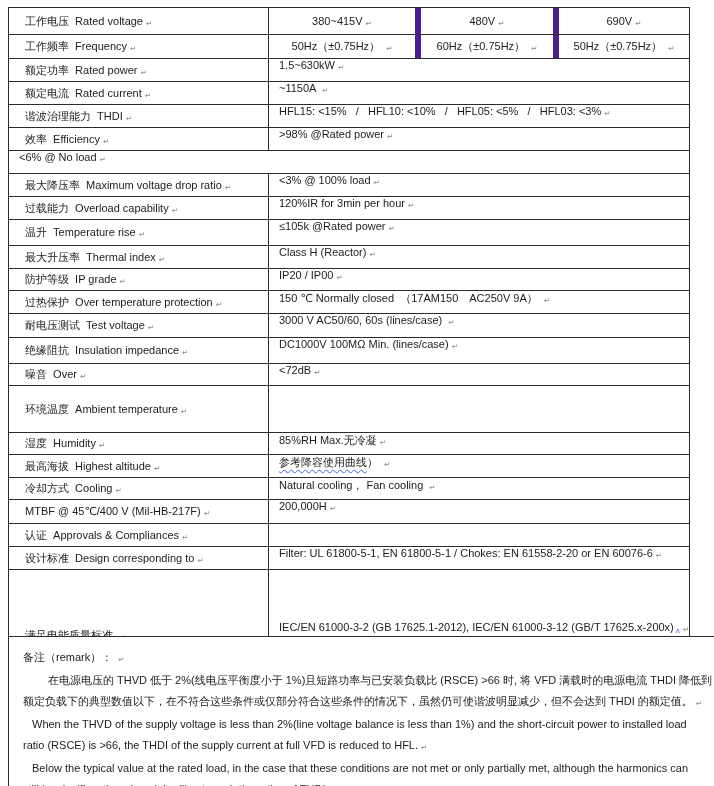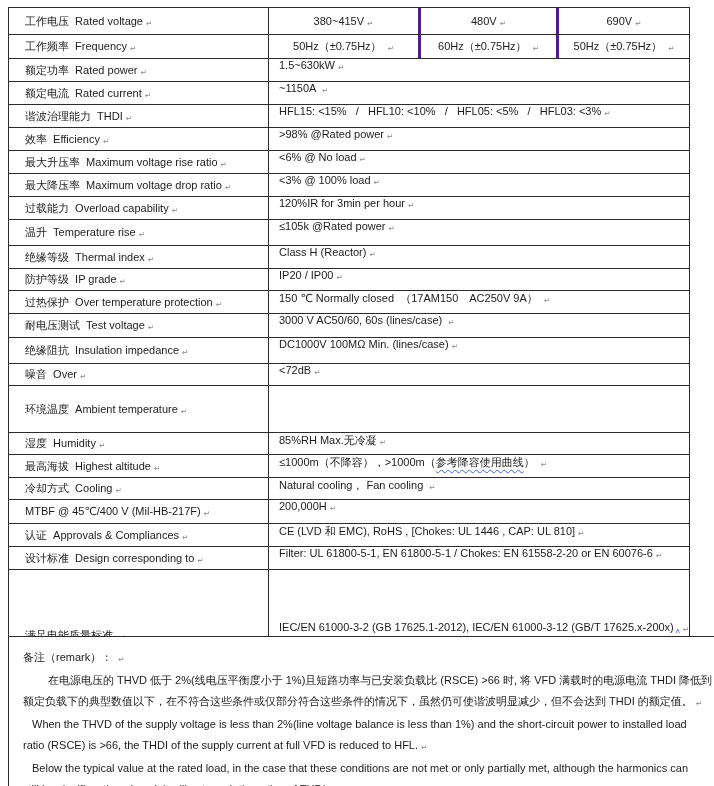--- a/index.html
+++ b/index.html
@@ -16,21 +16,21 @@
   .row{display:flex;border-top:1px solid #2b2b2b;box-sizing:border-box;}
   .row:first-child{border-top:none;}
   .h22{height:22px}.h23{height:23px}.h24{height:24px}.h26{height:26px}.h47{height:47px}.h67{height:67px}
   .lbl{
     flex:0 0 260px;width:260px;border-right:1px solid #2b2b2b;box-sizing:border-box;
     display:flex;align-items:center;padding-left:16px;overflow:hidden;white-space:pre;
   }
   .lbl.multi{display:block;padding-top:13px;line-height:21px;}
   .vals{flex:1;display:flex;}
   .v{box-sizing:border-box;display:flex;align-items:center;justify-content:center;
-     border-right:3px solid #4c1d95;overflow:hidden;white-space:pre;}
+     border-right:6px solid #4c1d95;overflow:hidden;white-space:pre;}
   .v1{flex:0 0 152px;}
   .v2{flex:0 0 138px;}
   .v3{flex:1;border-right:none;}
   .val{flex:1;display:flex;align-items:flex-start;padding-left:10px;overflow:hidden;white-space:pre;}
   .val.multi{display:block;padding-top:3px;line-height:22px;}
   .val.multi3{display:block;padding-top:4px;line-height:21.5px;}
   
   .pm::after{content:"↵";font-size:7.5px;color:#8a8a8a;margin-left:3px;vertical-align:-1px;}
   
   .sq{
@@ -86,41 +86,40 @@
     <div class="lbl"><span class="pm">谐波治理能力  THDI</span></div>
     <div class="val"><span class="pm">HFL15: &lt;15%   /   HFL10: &lt;10%   /   HFL05: &lt;5%   /   HFL03: &lt;3%</span></div>
   </div>
 
   <div class="row h23">
     <div class="lbl"><span class="pm">效率  Efficiency</span></div>
     <div class="val"><span class="pm">&gt;98% @Rated power</span></div>
   </div>
 
   <div class="row h23">
-    <div class="lbl"><span class="pm">最大升压率  Maximum voltage rise ratio</span></div>
     <div class="val"><span class="pm">&lt;6% @ No load</span></div>
   </div>
 
   <div class="row h23">
     <div class="lbl"><span class="pm">最大降压率  Maximum voltage drop ratio</span></div>
     <div class="val"><span class="pm">&lt;3% @ 100% load</span></div>
   </div>
 
   <div class="row h23">
     <div class="lbl"><span class="pm">过载能力  Overload capability</span></div>
     <div class="val"><span class="pm">120%IR for 3min per hour</span></div>
   </div>
 
   <div class="row h26">
     <div class="lbl"><span class="pm">温升  Temperature rise</span></div>
     <div class="val"><span class="pm">≤105k @Rated power</span></div>
   </div>
 
   <div class="row h23">
-    <div class="lbl"><span class="pm">绝缘等级  Thermal index</span></div>
+    <div class="lbl"><span class="pm">最大升压率  Thermal index</span></div>
     <div class="val"><span class="pm">Class H (Reactor)</span></div>
   </div>
 
   <div class="row h22">
     <div class="lbl"><span class="pm">防护等级  IP grade</span></div>
     <div class="val"><span class="pm">IP20 / IP00</span></div>
   </div>
 
   <div class="row h23">
     <div class="lbl"><span class="pm">过热保护  Over temperature protection</span></div>
@@ -150,36 +149,35 @@
     </div>
   </div>
 
   <div class="row h22">
     <div class="lbl"><span class="pm">湿度  Humidity</span></div>
     <div class="val"><span class="pm">85%RH Max.无冷凝</span></div>
   </div>
 
   <div class="row h23">
     <div class="lbl"><span class="pm">最高海拔  Highest altitude</span></div>
-    <div class="val"><span>≤1000m（不降容），&gt;1000m（</span><span class="sq">参考降容使用曲线</span><span class="pm">） </span></div>
+    <div class="val"><span class="sq">参考降容使用曲线</span><span class="pm">） </span></div>
   </div>
 
   <div class="row h22">
     <div class="lbl"><span class="pm">冷却方式  Cooling</span></div>
     <div class="val"><span class="pm">Natural cooling， Fan cooling </span></div>
   </div>
 
   <div class="row h24">
     <div class="lbl"><span class="pm">MTBF @ 45℃/400 V (Mil-HB-217F)</span></div>
     <div class="val"><span class="pm">200,000H</span></div>
   </div>
 
   <div class="row h23">
     <div class="lbl"><span class="pm">认证  Approvals &amp; Compliances</span></div>
-    <div class="val"><span class="pm">CE (LVD 和 EMC), RoHS , [Chokes: UL 1446 , CAP: UL 810]</span></div>
   </div>
 
   <div class="row h23">
     <div class="lbl"><span class="pm">设计标准  Design corresponding to</span></div>
     <div class="val"><span class="pm">Filter: UL 61800-5-1, EN 61800-5-1 / Chokes: EN 61558-2-20 or EN 60076-6</span></div>
   </div>
 
   <div class="row h67">
     <div class="lbl multi">
       <div><span class="pm">满足电能质量标准 </span></div>

